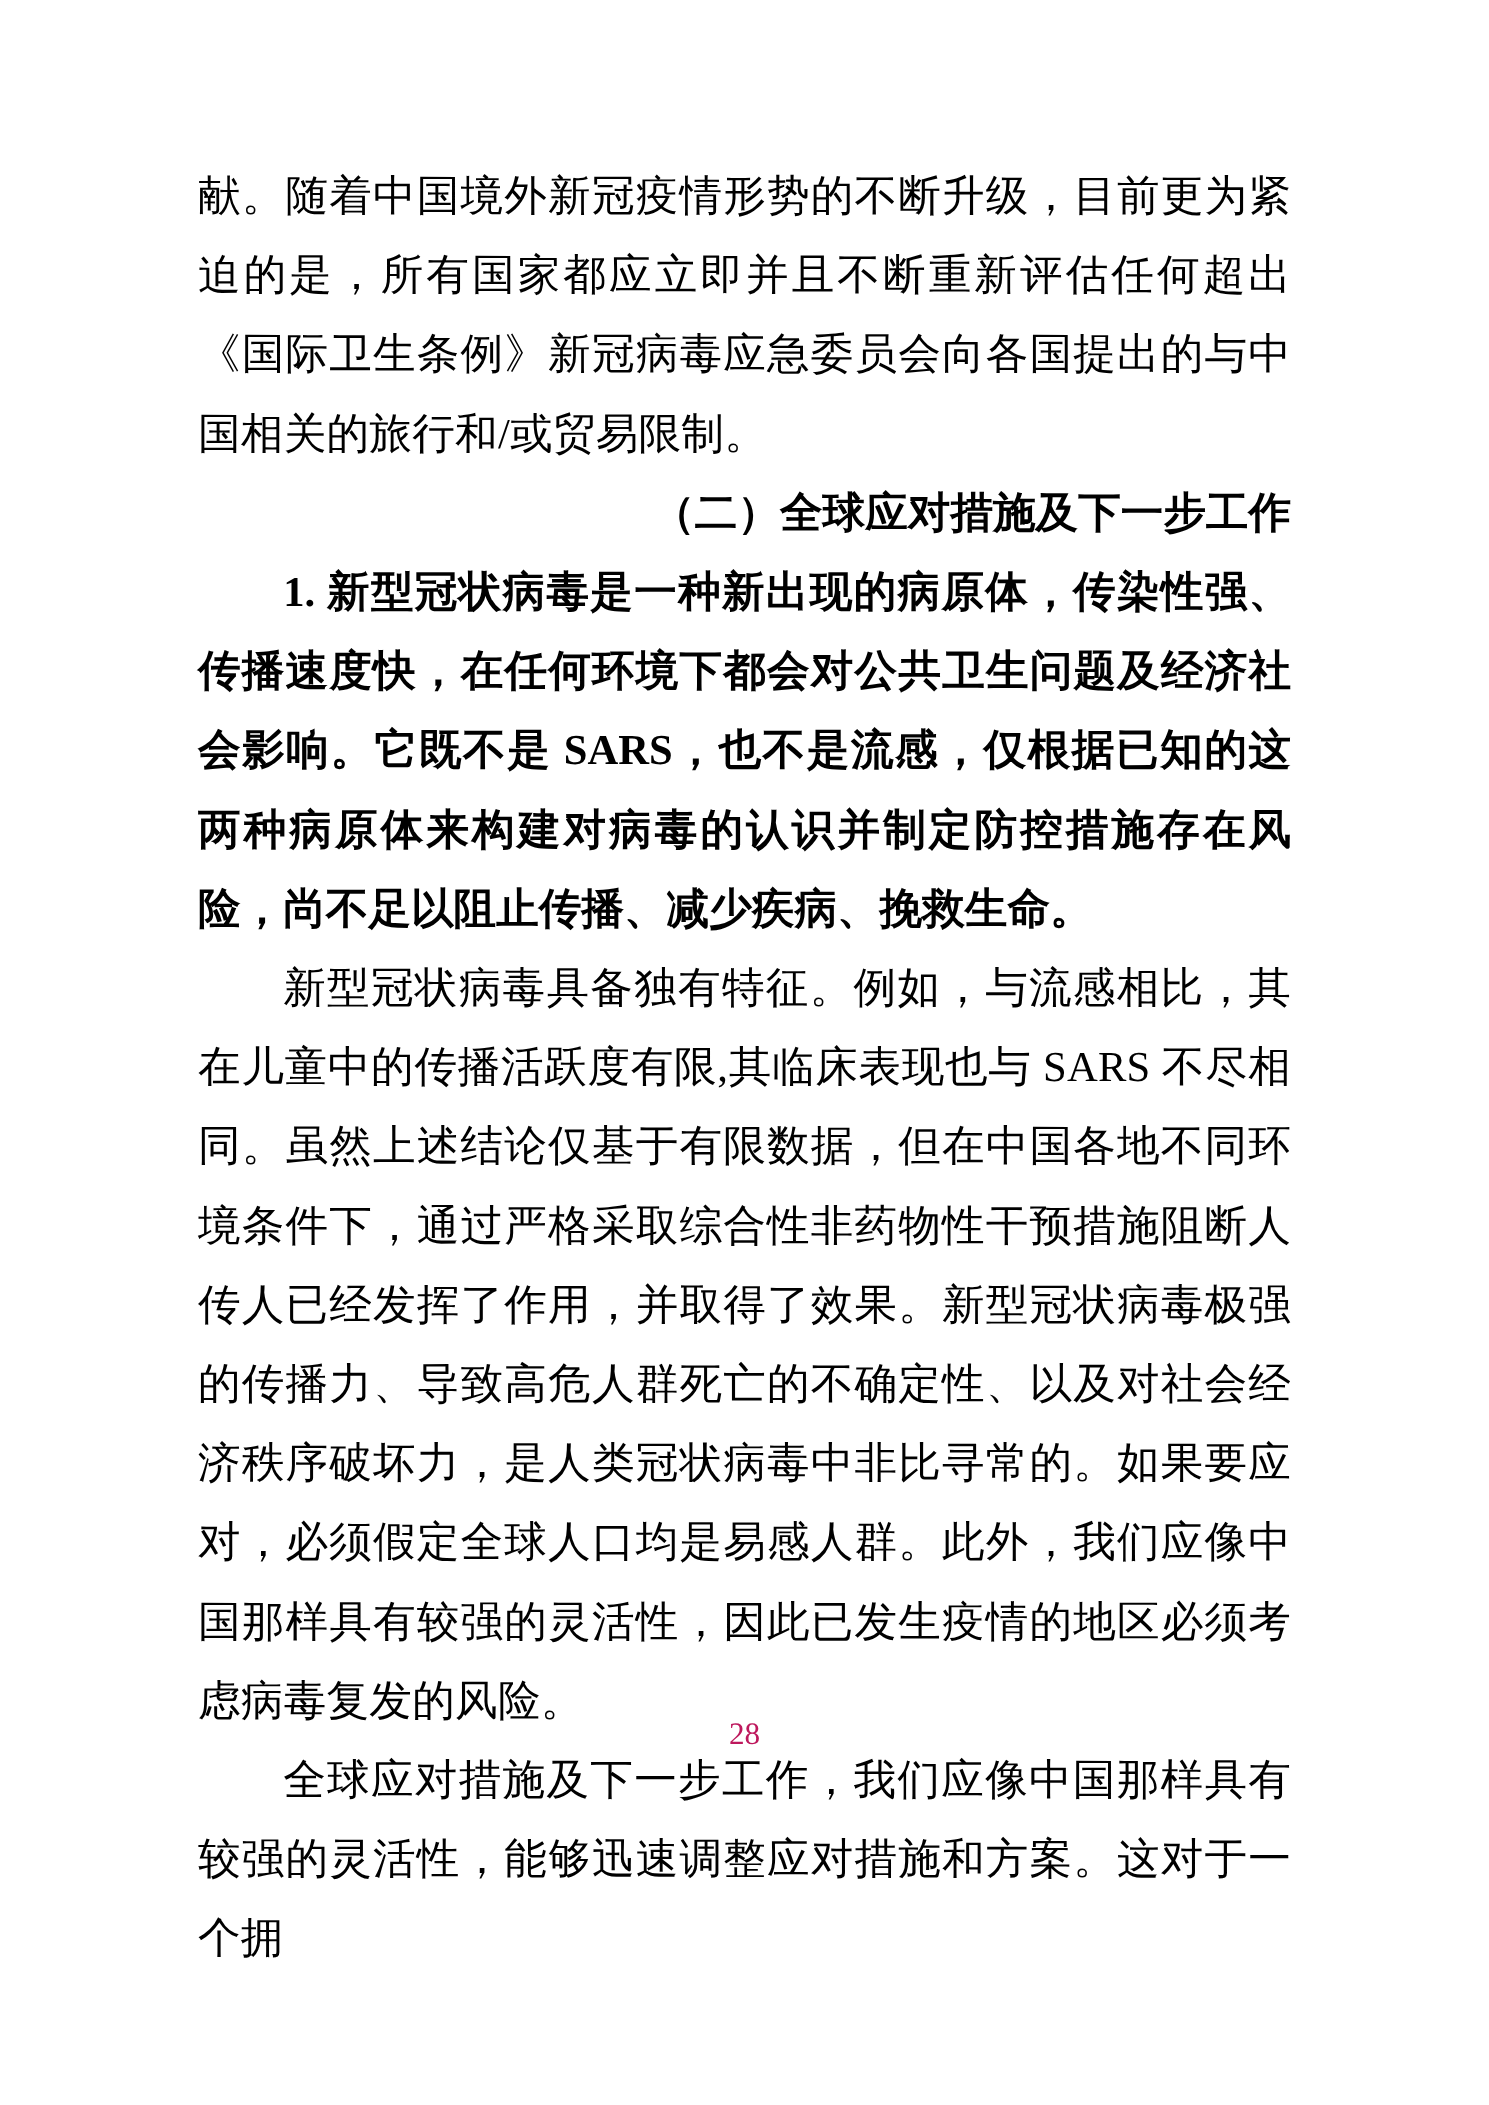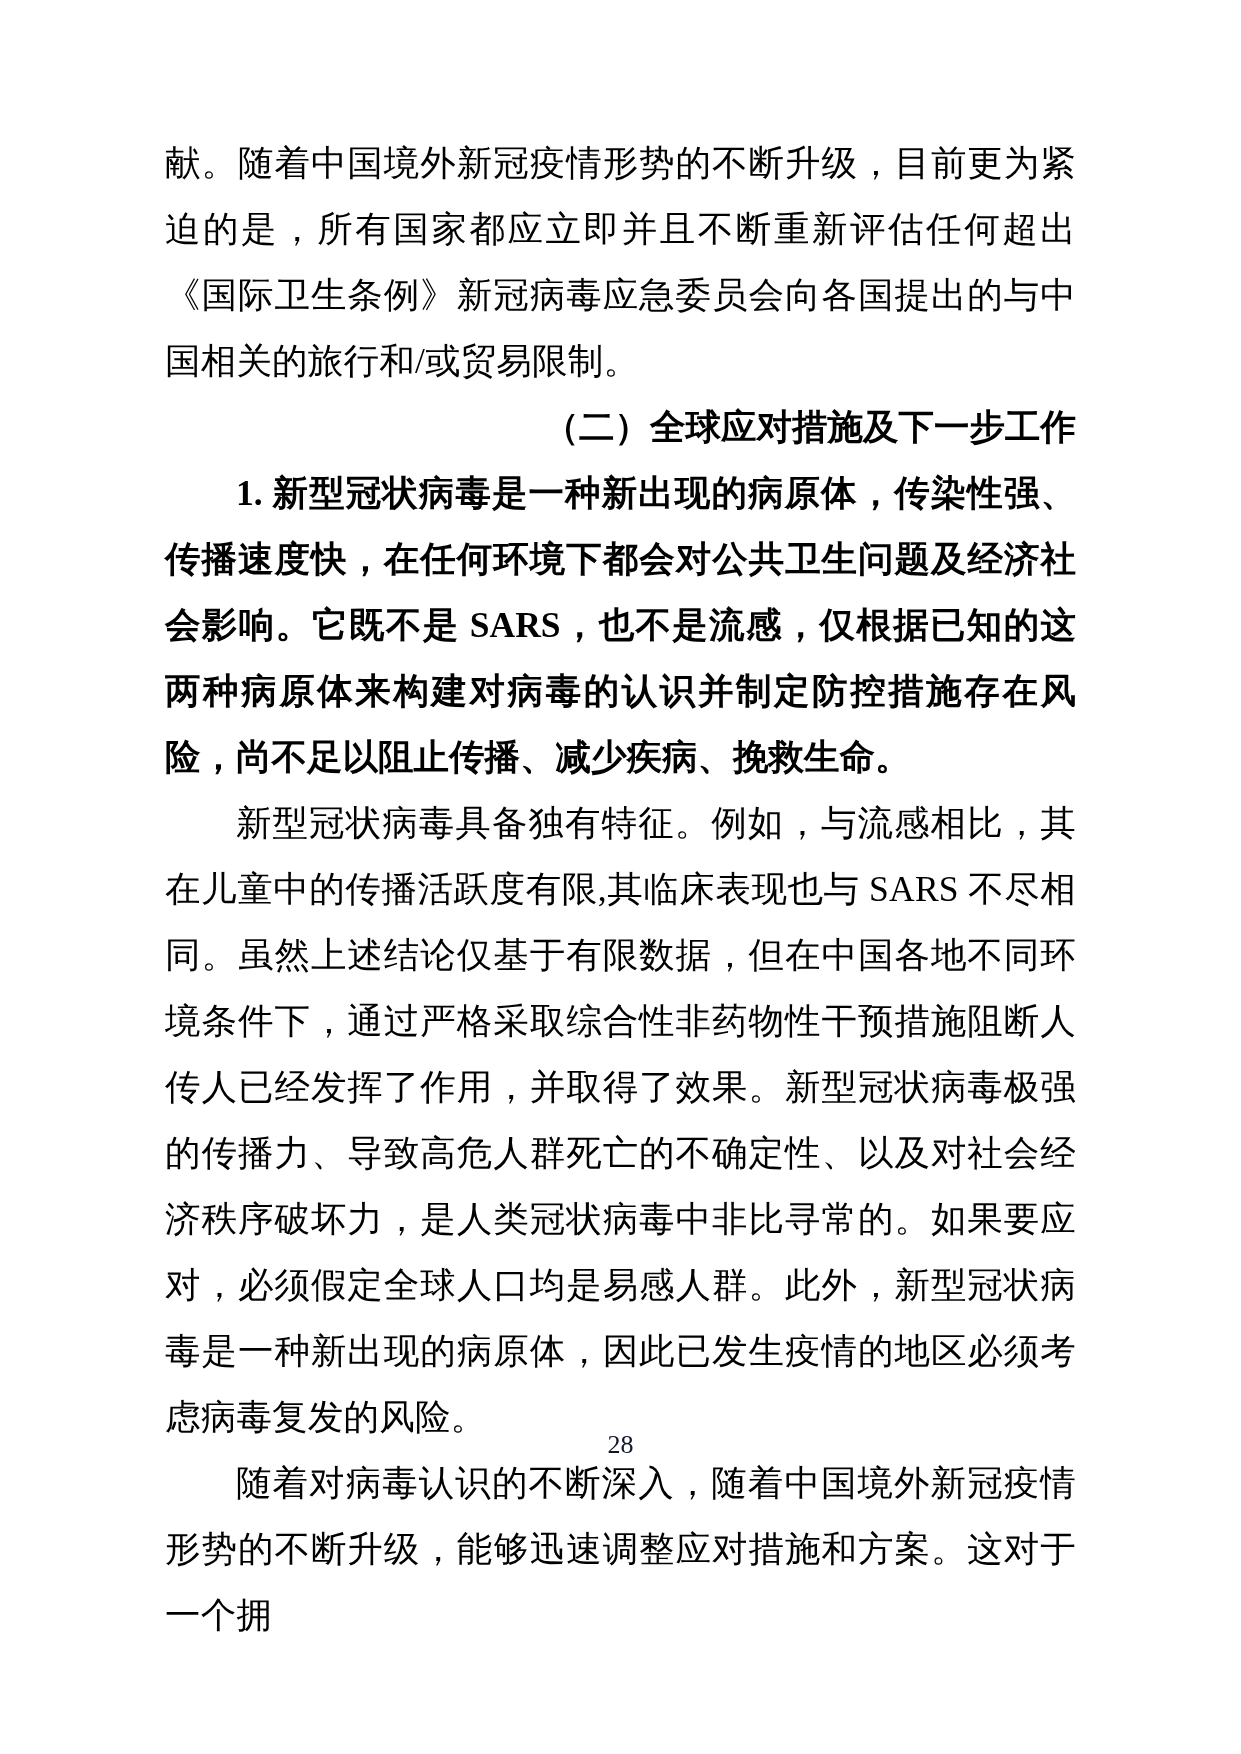--- a/index.html
+++ b/index.html
@@ -54,33 +54,33 @@
     text-justify: inter-ideograph;
   }
   .page-number {
     position: absolute;
     left: 0;
     right: 0;
     top: 1430px;
     text-align: center;
     font-size: 26px;
     font-family: "Liberation Serif", "DejaVu Serif", serif;
-    color: #0f172a;
+    color: #be185d;
   }
 </style>
 </head>
 <body>
 
 <div class="page">
 
   <p class="body-text para">献。随着中国境外新冠疫情形势的不断升级，目前更为紧迫的是，所有国家都应立即并且不断重新评估任何超出《国际卫生条例》新冠病毒应急委员会向各国提出的与中国相关的旅行和/或贸易限制。</p>
 
   <p class="heading">（二）全球应对措施及下一步工作</p>
 
   <p class="bold-para">1. 新型冠状病毒是一种新出现的病原体，传染性强、传播速度快，在任何环境下都会对公共卫生问题及经济社会影响。它既不是 SARS，也不是流感，仅根据已知的这两种病原体来构建对病毒的认识并制定防控措施存在风险，尚不足以阻止传播、减少疾病、挽救生命。</p>
 
-  <p class="body-text para indent2">新型冠状病毒具备独有特征。例如，与流感相比，其在儿童中的传播活跃度有限,其临床表现也与 SARS 不尽相同。虽然上述结论仅基于有限数据，但在中国各地不同环境条件下，通过严格采取综合性非药物性干预措施阻断人传人已经发挥了作用，并取得了效果。新型冠状病毒极强的传播力、导致高危人群死亡的不确定性、以及对社会经济秩序破坏力，是人类冠状病毒中非比寻常的。如果要应对，必须假定全球人口均是易感人群。此外，新型冠状病毒是一种新出现的病原体，因此已发生疫情的地区必须考虑病毒复发的风险。</p>
+  <p class="body-text para indent2">新型冠状病毒具备独有特征。例如，与流感相比，其在儿童中的传播活跃度有限,其临床表现也与 SARS 不尽相同。虽然上述结论仅基于有限数据，但在中国各地不同环境条件下，通过严格采取综合性非药物性干预措施阻断人传人已经发挥了作用，并取得了效果。新型冠状病毒极强的传播力、导致高危人群死亡的不确定性、以及对社会经济秩序破坏力，是人类冠状病毒中非比寻常的。如果要应对，必须假定全球人口均是易感人群。此外，我们应像中国那样具有较强的灵活性，因此已发生疫情的地区必须考虑病毒复发的风险。</p>
 
-  <p class="body-text para indent2">随着对病毒认识的不断深入，随着中国境外新冠疫情形势的不断升级，能够迅速调整应对措施和方案。这对于一个拥</p>
+  <p class="body-text para indent2">全球应对措施及下一步工作，我们应像中国那样具有较强的灵活性，能够迅速调整应对措施和方案。这对于一个拥</p>
 
   <div class="page-number">28</div>
 
 </div>
 
 </body></html>

